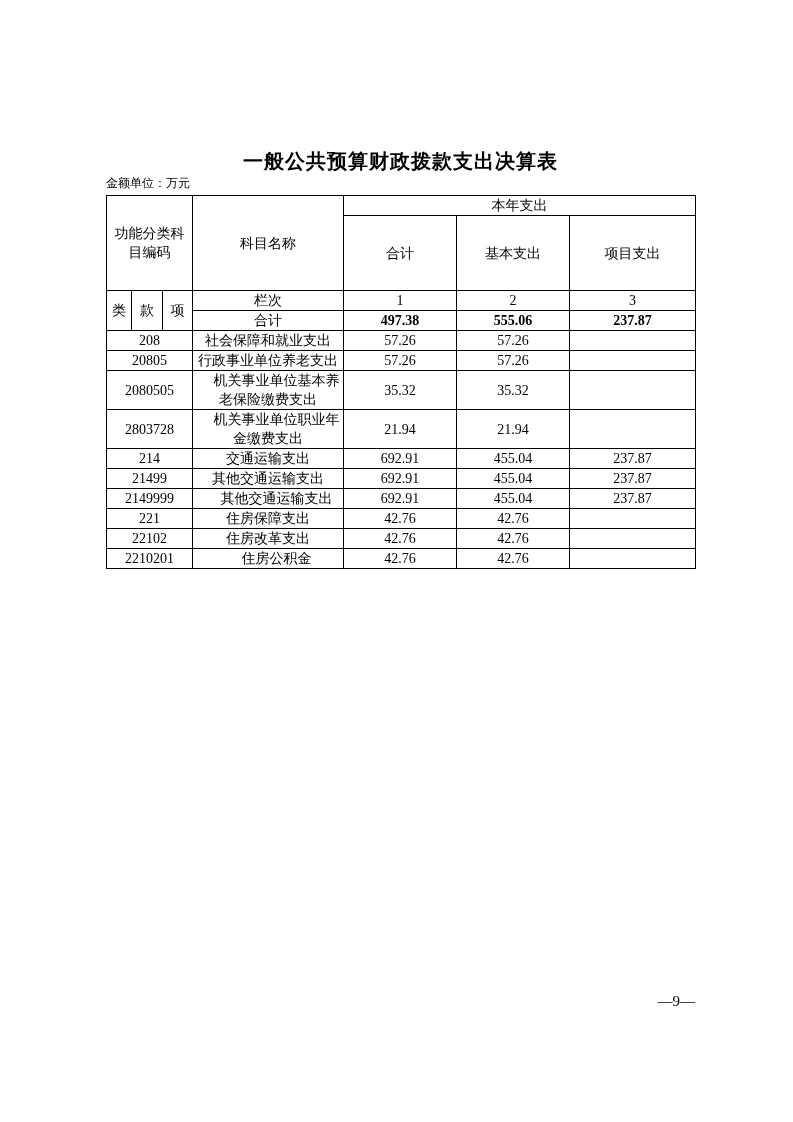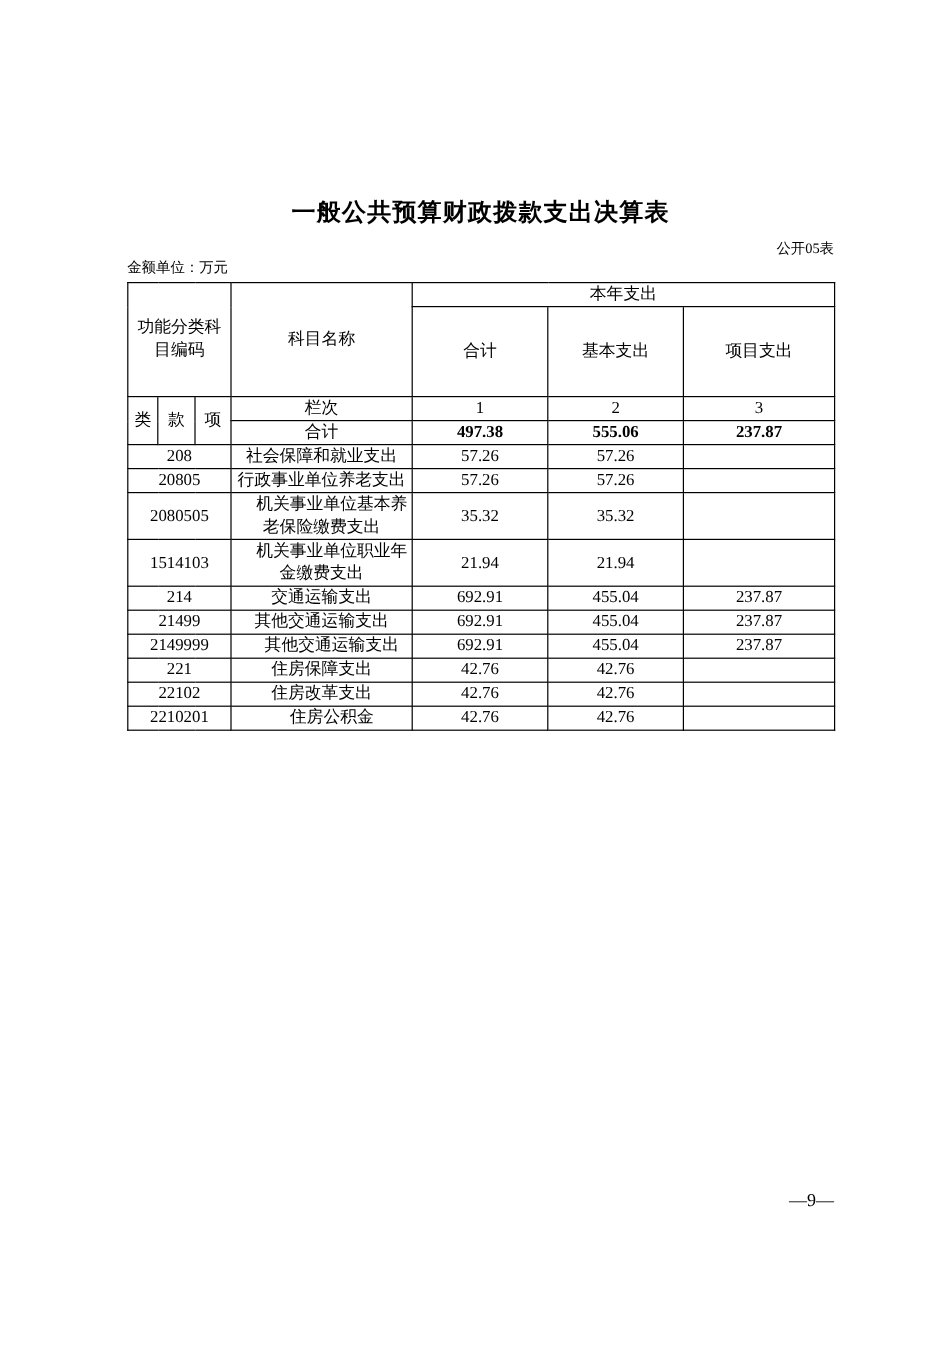--- a/index.html
+++ b/index.html
@@ -12,21 +12,21 @@
   .page {
     position: relative;
     width: 793px;
     height: 1122px;
     background: #ffffff;
     overflow: hidden;
   }
   .content {
     position: absolute;
     left: 106px;
-    top: 16px;
+    top: 0;
     width: 589px;
   }
   .title {
     margin: 148px 0 0 0;
     font-size: 20px;
     font-weight: bold;
     text-align: center;
     line-height: 26px;
     letter-spacing: 1px;
   }
@@ -94,21 +94,20 @@
   }
 </style>
 </head>
 <body>
 
 <div class="page">
   <div class="content">
 
     <h1 class="title">一般公共预算财政拨款支出决算表</h1>
 
-    <div class="doc-code">公开05表</div>
 
     <div class="unit-row">
       <span class="amount-unit">金额单位：万元</span>
     </div>
 
     <table class="budget">
       <colgroup>
         <col style="width:25px">
         <col style="width:31px">
         <col style="width:30px">
@@ -160,21 +159,21 @@
           <td class="num"></td>
         </tr>
         <tr>
           <td class="code" colspan="3">2080505</td>
           <td class="name indent">机关事业单位基本养老保险缴费支出</td>
           <td class="num">35.32</td>
           <td class="num">35.32</td>
           <td class="num"></td>
         </tr>
         <tr>
-          <td class="code" colspan="3">1514103</td>
+          <td class="code" colspan="3">2803728</td>
           <td class="name indent">机关事业单位职业年金缴费支出</td>
           <td class="num">21.94</td>
           <td class="num">21.94</td>
           <td class="num"></td>
         </tr>
         <tr>
           <td class="code" colspan="3">214</td>
           <td class="name">交通运输支出</td>
           <td class="num">692.91</td>
           <td class="num">455.04</td>

